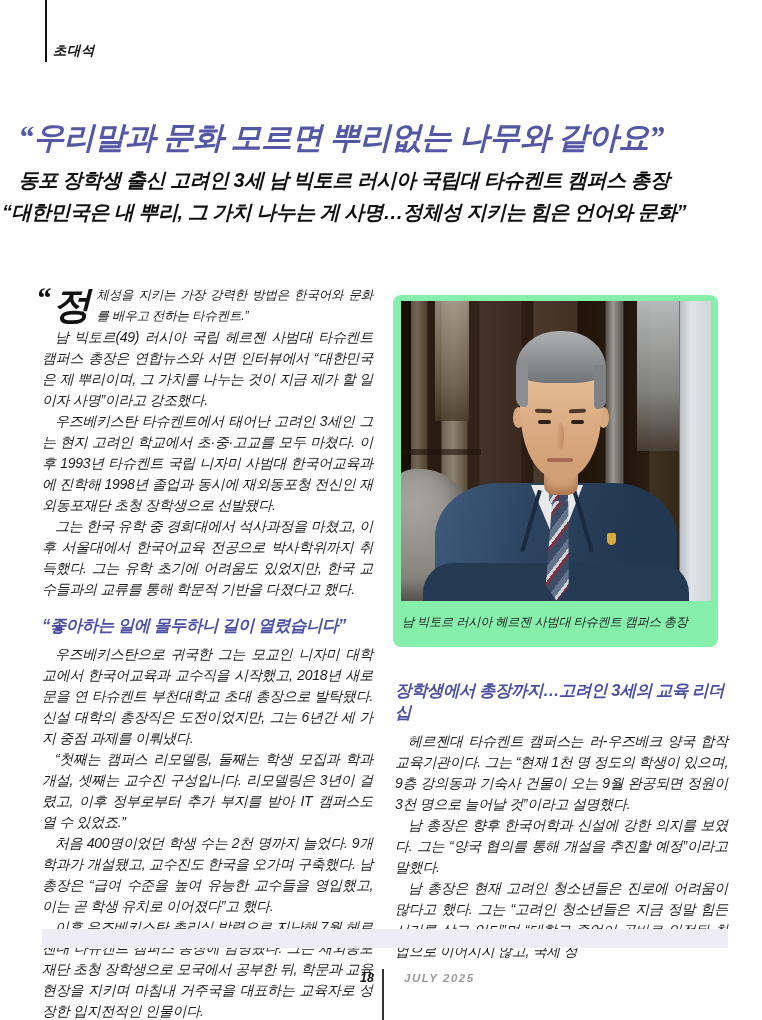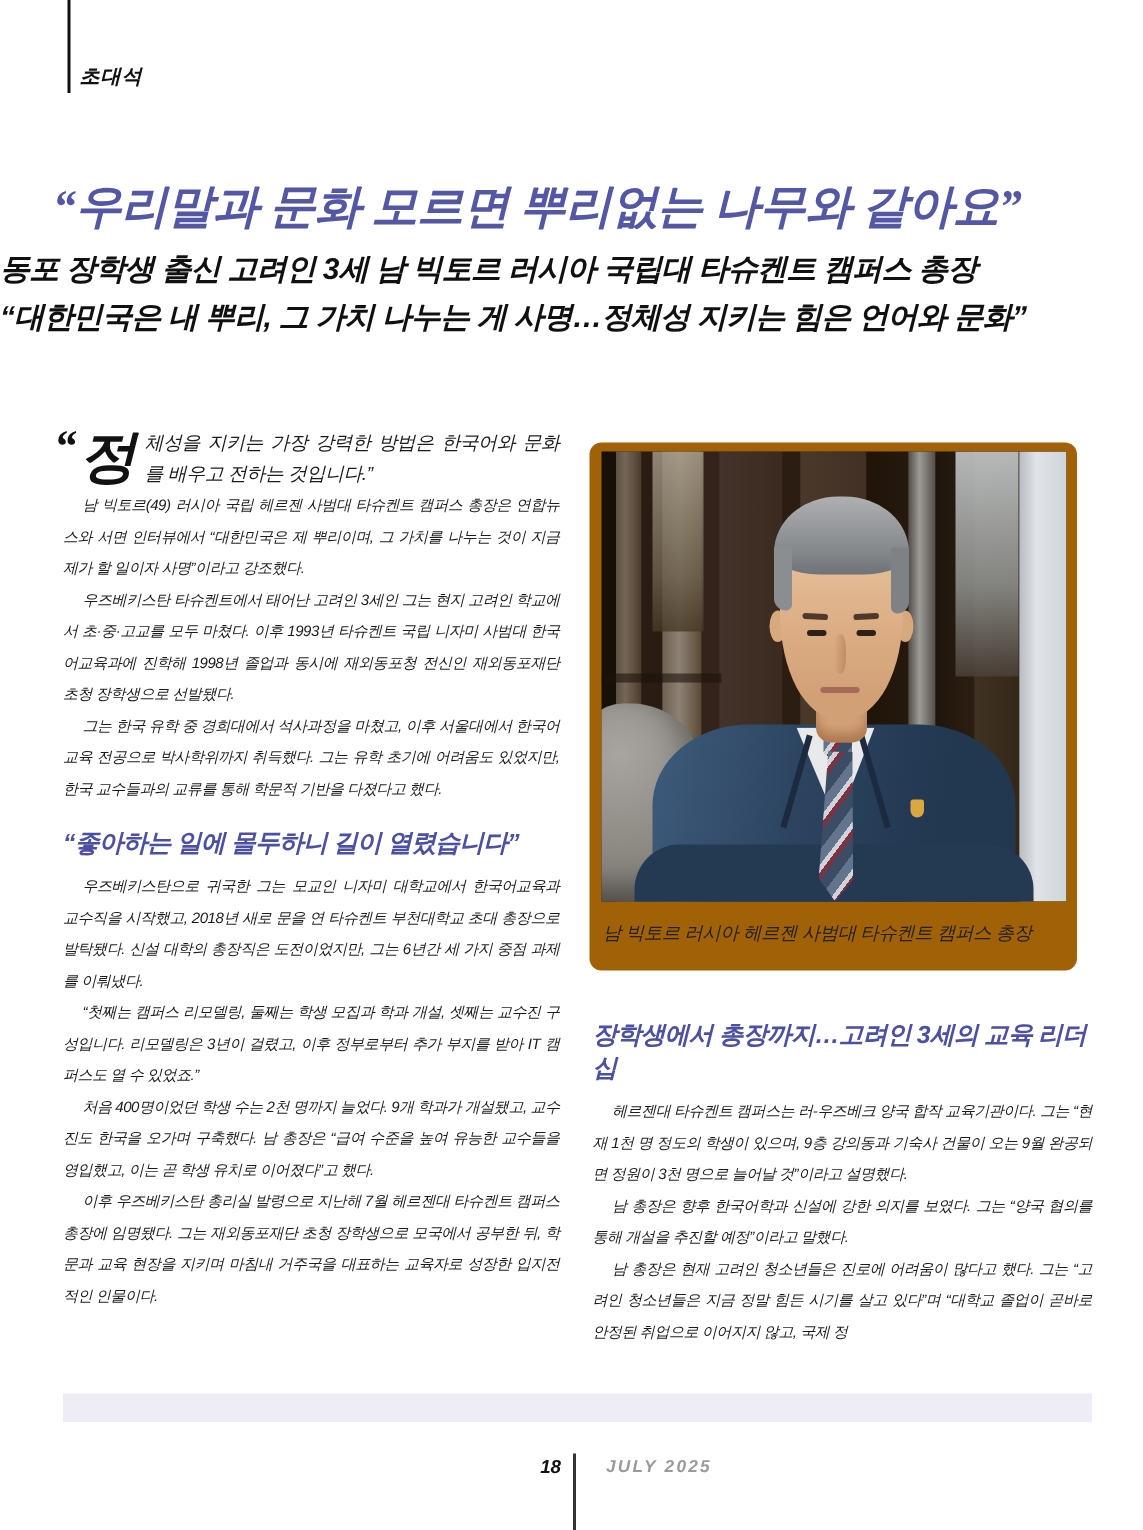--- a/index.html
+++ b/index.html
@@ -5,38 +5,38 @@
   html,body{margin:0;padding:0;}
   body{width:762px;height:1020px;background:#ffffff;font-family:"Liberation Sans","DejaVu Sans",sans-serif;position:relative;overflow:hidden;}
   .page{position:absolute;inset:0;font-style:italic;}
 
   
   .section-mark{position:absolute;left:45px;top:0;}
   .section-line{position:absolute;left:0;top:0;width:2px;height:62px;background:#111;}
   .section-label{position:absolute;left:8px;top:42px;font-size:13.5px;font-weight:bold;color:#111;white-space:nowrap;letter-spacing:.5px;}
 
   
-  .headline{position:absolute;left:17px;top:118px;width:682px;margin:0;text-align:center;
+  .headline{position:absolute;left:0;top:118px;width:682px;margin:0;text-align:center;
     font-family:"Liberation Serif","DejaVu Serif",serif;font-weight:bold;font-size:31px;line-height:40px;
     color:#5457a3;letter-spacing:-.5px;}
-  .subtitle{position:absolute;left:0;top:164px;width:688px;font-weight:bold;color:#101010;
+  .subtitle{position:absolute;left:0;top:164px;width:688px;text-align:center;font-weight:bold;color:#101010;
     font-size:20px;line-height:32px;letter-spacing:-.5px;}
 
   
   .col-left{position:absolute;left:42px;top:285px;width:331px;}
-  .bp{margin:0;font-size:10px;line-height:21px;color:#1b1b1b;text-align:justify;text-indent:13px;letter-spacing:-.3px;word-break:break-all;}
+  .bp{margin:0;font-size:14px;line-height:21px;color:#1b1b1b;text-align:justify;text-indent:13px;letter-spacing:-.3px;word-break:break-all;}
   .lead{margin:0;font-size:12.6px;line-height:21px;color:#1b1b1b;text-align:justify;text-indent:0;letter-spacing:-.3px;word-break:break-all;min-height:42px;}
   .dc-quote{float:left;font-family:"Liberation Serif","DejaVu Serif",serif;font-weight:bold;font-size:30px;line-height:26px;margin:0 2px 0 -6px;color:#111;}
   .dc-char{float:left;font-weight:bold;font-size:38px;line-height:40px;margin:0 6px 0 0;color:#111;}
   .subhead{margin:14px 0 8px 0;font-size:16.5px;line-height:22px;font-weight:bold;color:#4b50a3;letter-spacing:-.5px;}
   .col-right-text{position:absolute;left:395px;top:679px;width:333px;}
   .col-right-text .subhead{margin:0 0 8px 0;}
 
   
-  .photo-box{position:absolute;left:393px;top:295px;width:325px;height:352px;background:#a16207;border-radius:8px;}
+  .photo-box{position:absolute;left:393px;top:295px;width:325px;height:352px;background:#86efac;border-radius:8px;}
   .caption{position:absolute;left:9px;top:319px;font-size:12.3px;color:#222;letter-spacing:-.3px;white-space:nowrap;}
   .photo{position:absolute;left:8px;top:6px;width:310px;height:300px;overflow:hidden;background:#3a2b20;}
   .photo *{position:absolute;}
   .ph-bg{inset:0;background:linear-gradient(90deg,
     #171009 0px,#171009 10px,#5f5242 10px,#746757 16px,#4e3e2e 26px,#2a1c12 27px,#2a1c12 40px,
     #6e6152 41px,#8d8273 52px,#5c4c38 66px,#33231a 67px,#33231a 78px,#44332a 79px,#3a2a1f 120px,
     #2c1d13 121px,#2c1d13 132px,#4a392b 133px,#413023 176px,#201409 177px,#25180d 204px,
     #56514b 205px,#9b9b96 212px,#56514b 222px,#1f150c 223px,#2c1e12 248px,#3f3223 249px,#352718 278px,
     #b9bec4 279px,#e0e3e7 290px,#cfd5da 310px);}
   .ph-glass-tl{left:34px;top:0;width:34px;height:120px;background:linear-gradient(180deg,#a99f8d,#6c5f4c 70%,#473826);opacity:.8;}
@@ -95,21 +95,21 @@
   </div>
 
   <h1 class="headline">“우리말과 문화 모르면 뿌리없는 나무와 같아요”</h1>
 
   <div class="subtitle">
     <div>동포 장학생 출신 고려인 3세 남 빅토르 러시아 국립대 타슈켄트 캠퍼스 총장</div>
     <div>“대한민국은 내 뿌리, 그 가치 나누는 게 사명…정체성 지키는 힘은 언어와 문화”</div>
   </div>
 
   <div class="col-left">
-    <p class="lead"><span class="dc-quote">“</span><span class="dc-char">정</span><span>체성을 지키는 가장 강력한 방법은 한국어와 문화를 배우고 전하는 것입니다.”</span></p>
+    <p class="lead"><span class="dc-quote">“</span><span class="dc-char">정</span><span>체성을 지키는 가장 강력한 방법은 한국어와 문화를 배우고 전하는 타슈켄트.”</span></p>
     <p class="bp">남 빅토르(49) 러시아 국립 헤르젠 사범대 타슈켄트 캠퍼스 총장은 연합뉴스와 서면 인터뷰에서 “대한민국은 제 뿌리이며, 그 가치를 나누는 것이 지금 제가 할 일이자 사명”이라고 강조했다.</p>
     <p class="bp">우즈베키스탄 타슈켄트에서 태어난 고려인 3세인 그는 현지 고려인 학교에서 초·중·고교를 모두 마쳤다. 이후 1993년 타슈켄트 국립 니자미 사범대 한국어교육과에 진학해 1998년 졸업과 동시에 재외동포청 전신인 재외동포재단 초청 장학생으로 선발됐다.</p>
     <p class="bp">그는 한국 유학 중 경희대에서 석사과정을 마쳤고, 이후 서울대에서 한국어교육 전공으로 박사학위까지 취득했다. 그는 유학 초기에 어려움도 있었지만, 한국 교수들과의 교류를 통해 학문적 기반을 다졌다고 했다.</p>
     <h3 class="subhead">“좋아하는 일에 몰두하니 길이 열렸습니다”</h3>
     <p class="bp">우즈베키스탄으로 귀국한 그는 모교인 니자미 대학교에서 한국어교육과 교수직을 시작했고, 2018년 새로 문을 연 타슈켄트 부천대학교 초대 총장으로 발탁됐다. 신설 대학의 총장직은 도전이었지만, 그는 6년간 세 가지 중점 과제를 이뤄냈다.</p>
     <p class="bp">“첫째는 캠퍼스 리모델링, 둘째는 학생 모집과 학과 개설, 셋째는 교수진 구성입니다. 리모델링은 3년이 걸렸고, 이후 정부로부터 추가 부지를 받아 IT 캠퍼스도 열 수 있었죠.”</p>
     <p class="bp">처음 400명이었던 학생 수는 2천 명까지 늘었다. 9개 학과가 개설됐고, 교수진도 한국을 오가며 구축했다. 남 총장은 “급여 수준을 높여 유능한 교수들을 영입했고, 이는 곧 학생 유치로 이어졌다”고 했다.</p>
     <p class="bp">이후 우즈베키스탄 총리실 발령으로 지난해 7월 헤르젠대 타슈켄트 캠퍼스 총장에 임명됐다. 그는 재외동포재단 초청 장학생으로 모국에서 공부한 뒤, 학문과 교육 현장을 지키며 마침내 거주국을 대표하는 교육자로 성장한 입지전적인 인물이다.</p>
   </div>
 

